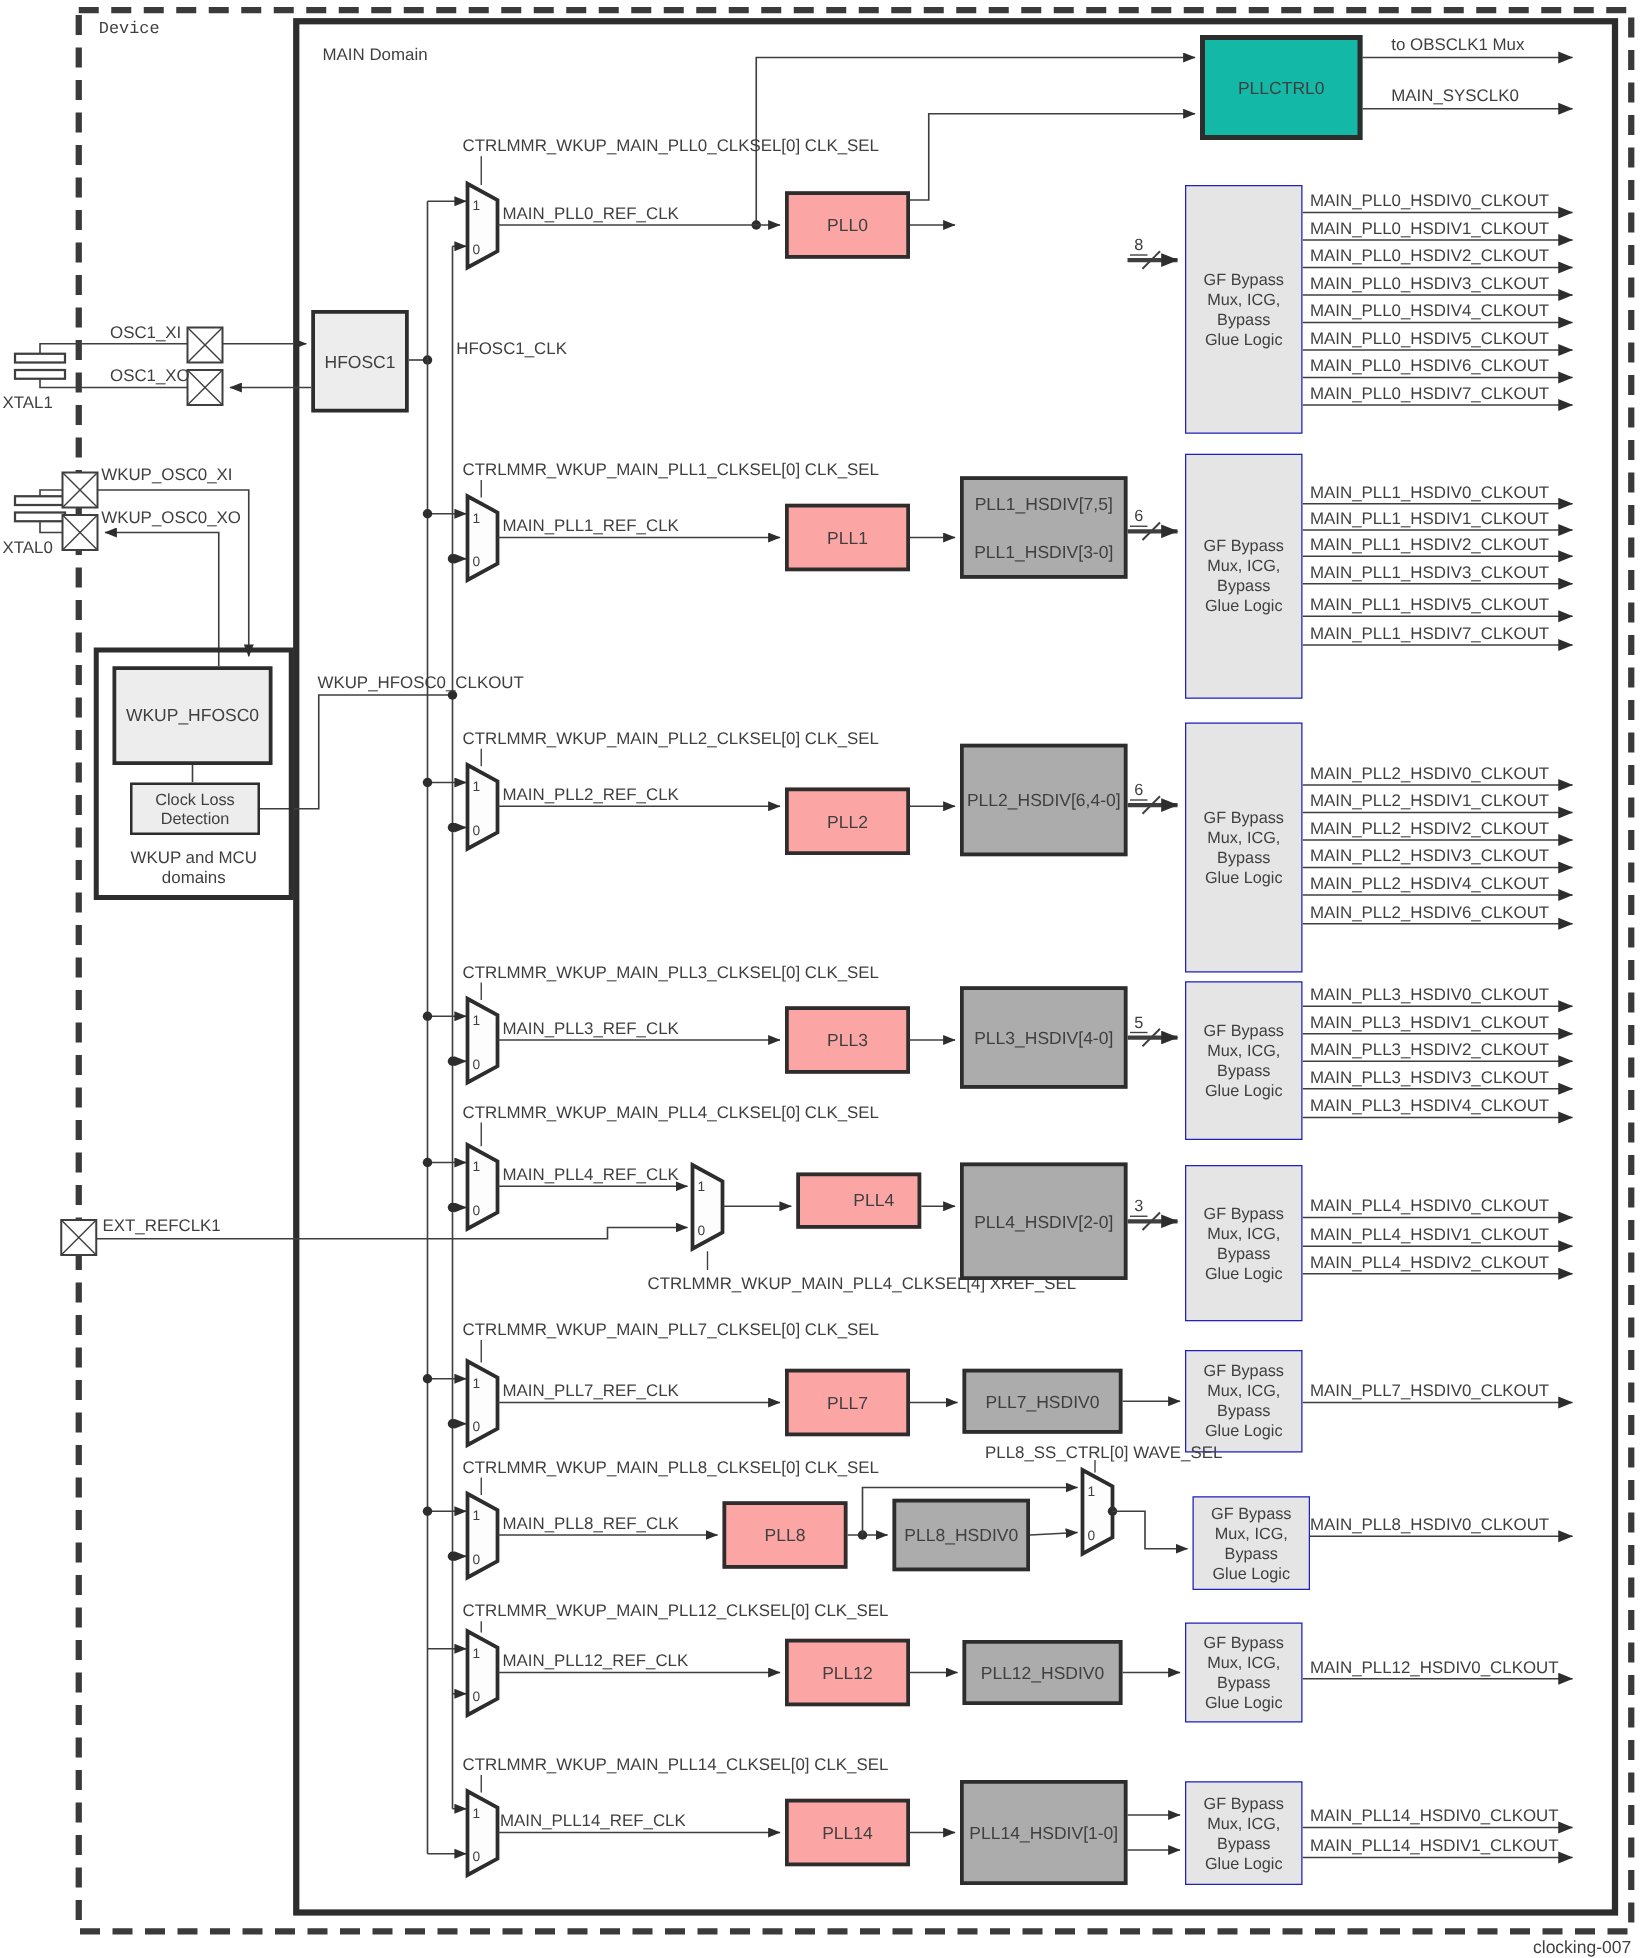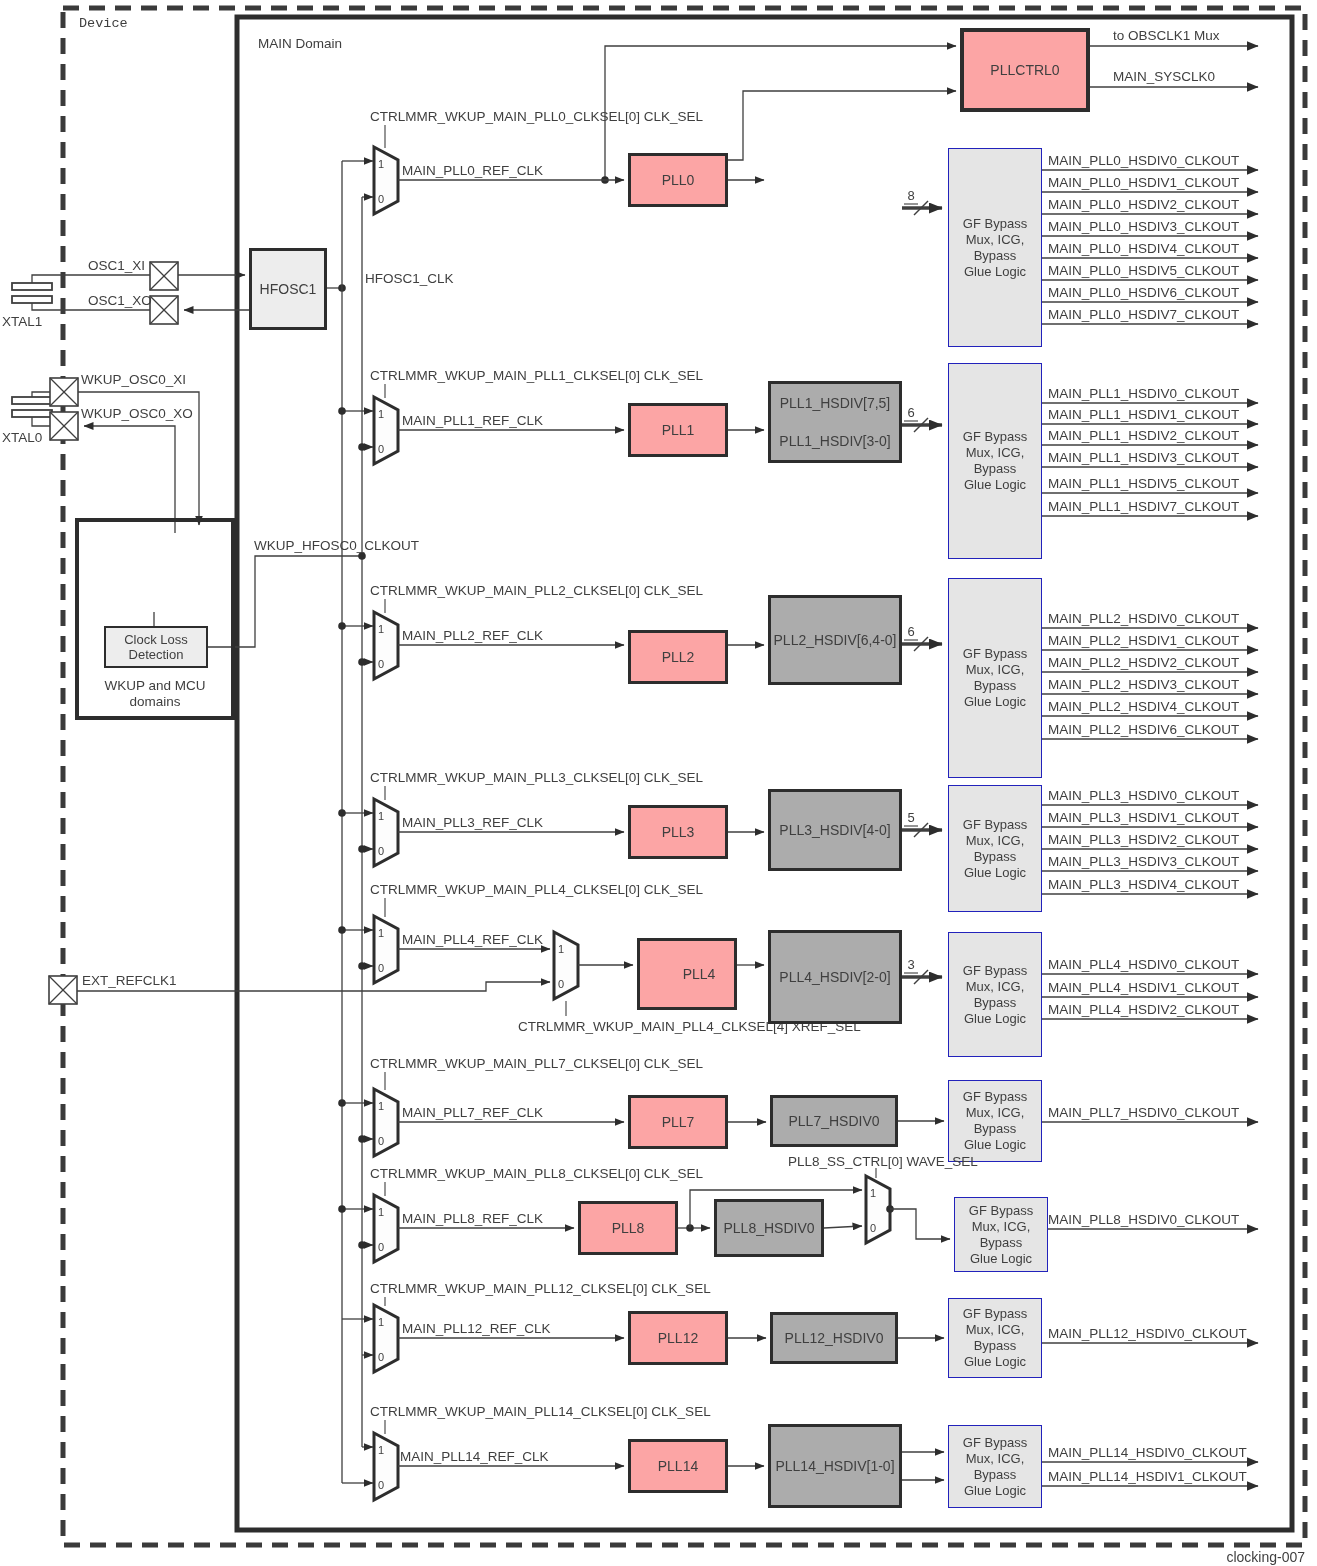--- a/index.html
+++ b/index.html
@@ -241,28 +241,31 @@
     <span>HFOSC1</span>
   </div>
   <div class="lbl" style="left:365px;top:271px;">HFOSC1_CLK</div>
 
   <div class="lbl" style="left:81px;top:372px;">WKUP_OSC0_XI</div>
   <div class="lbl" style="left:81px;top:406px;">WKUP_OSC0_XO</div>
   <div class="lbl" style="left:2px;top:430px;">XTAL0</div>
   <div class="blk" style="left:75px;top:518px;width:160px;height:202px;border:4px solid #2d2d2d;justify-content:flex-end;padding-bottom:6px;">
     <span style="font-size:13.5px;line-height:16px;width:140px;">WKUP and MCU domains</span>
   </div>
+  <div class="blk thick osc" style="left:90px;top:533px;width:128px;height:79px;border-width:3px;">
+    <span>WKUP_HFOSC0</span>
+  </div>
   <div class="blk osc" style="left:104px;top:626px;width:104px;height:42px;border:2.5px solid #2d2d2d;font-size:13px;line-height:15px;">
     <span>Clock Loss Detection</span>
   </div>
   <div class="lbl" style="left:254px;top:538px;">WKUP_HFOSC0_CLKOUT</div>
 
   <div class="lbl" style="left:82px;top:973px;">EXT_REFCLK1</div>
 
-  <div class="blk" style="left:960px;top:28px;width:130px;height:84px;border:4px solid #2d2d2d;background:#fca5a5;">
+  <div class="blk" style="left:960px;top:28px;width:130px;height:84px;border:4px solid #2d2d2d;background:#14b8a6;">
     <span>PLLCTRL0</span>
   </div>
   <div class="lbl" style="left:1113px;top:28px;">to OBSCLK1 Mux</div>
   <div class="lbl" style="left:1113px;top:69px;">MAIN_SYSCLK0</div>
 <div class="lbl" style="left:370px;top:109px;">CTRLMMR_WKUP_MAIN_PLL0_CLKSEL[0] CLK_SEL</div>
     <div class="lbl" style="left:402px;top:163px;">MAIN_PLL0_REF_CLK</div>
     <div class="blk thick pllfill" style="left:628px;top:153px;width:100px;height:54px;">
       <span>PLL0</span>
     </div>
     <div class="blk gf" style="left:948px;top:148px;width:94px;height:199px;">
@@ -335,21 +338,21 @@
       <span>Glue Logic</span>
     </div>
     <div class="lbl" style="left:1048px;top:788px;">MAIN_PLL3_HSDIV0_CLKOUT</div>
     <div class="lbl" style="left:1048px;top:810px;">MAIN_PLL3_HSDIV1_CLKOUT</div>
     <div class="lbl" style="left:1048px;top:832px;text-align:center;">MAIN_PLL3_HSDIV2_CLKOUT</div>
     <div class="lbl" style="left:1048px;top:854px;">MAIN_PLL3_HSDIV3_CLKOUT</div>
     <div class="lbl" style="left:1048px;top:877px;">MAIN_PLL3_HSDIV4_CLKOUT</div>
     <div class="lbl" style="left:370px;top:882px;">CTRLMMR_WKUP_MAIN_PLL4_CLKSEL[0] CLK_SEL</div>
     <div class="lbl" style="left:402px;top:932px;">MAIN_PLL4_REF_CLK</div>
     <div class="lbl" style="left:518px;top:1019px;">CTRLMMR_WKUP_MAIN_PLL4_CLKSEL[4] XREF_SEL</div>
-    <div class="blk thick pllfill" style="left:637px;top:938px;width:100px;height:72px;padding-left:24px;">
+    <div class="blk thick pllfill" style="left:637px;top:938px;width:100px;height:45px;padding-left:24px;">
       <span>PLL4</span>
     </div>
     <div class="blk thick hsdfill" style="left:768px;top:930px;width:134px;height:94px;">
       <span>PLL4_HSDIV[2-0]</span>
     </div>
     <div class="blk gf" style="left:948px;top:932px;width:94px;height:125px;">
       <span>GF Bypass</span>
       <span>Mux, ICG,</span>
       <span>Bypass</span>
       <span>Glue Logic</span>

